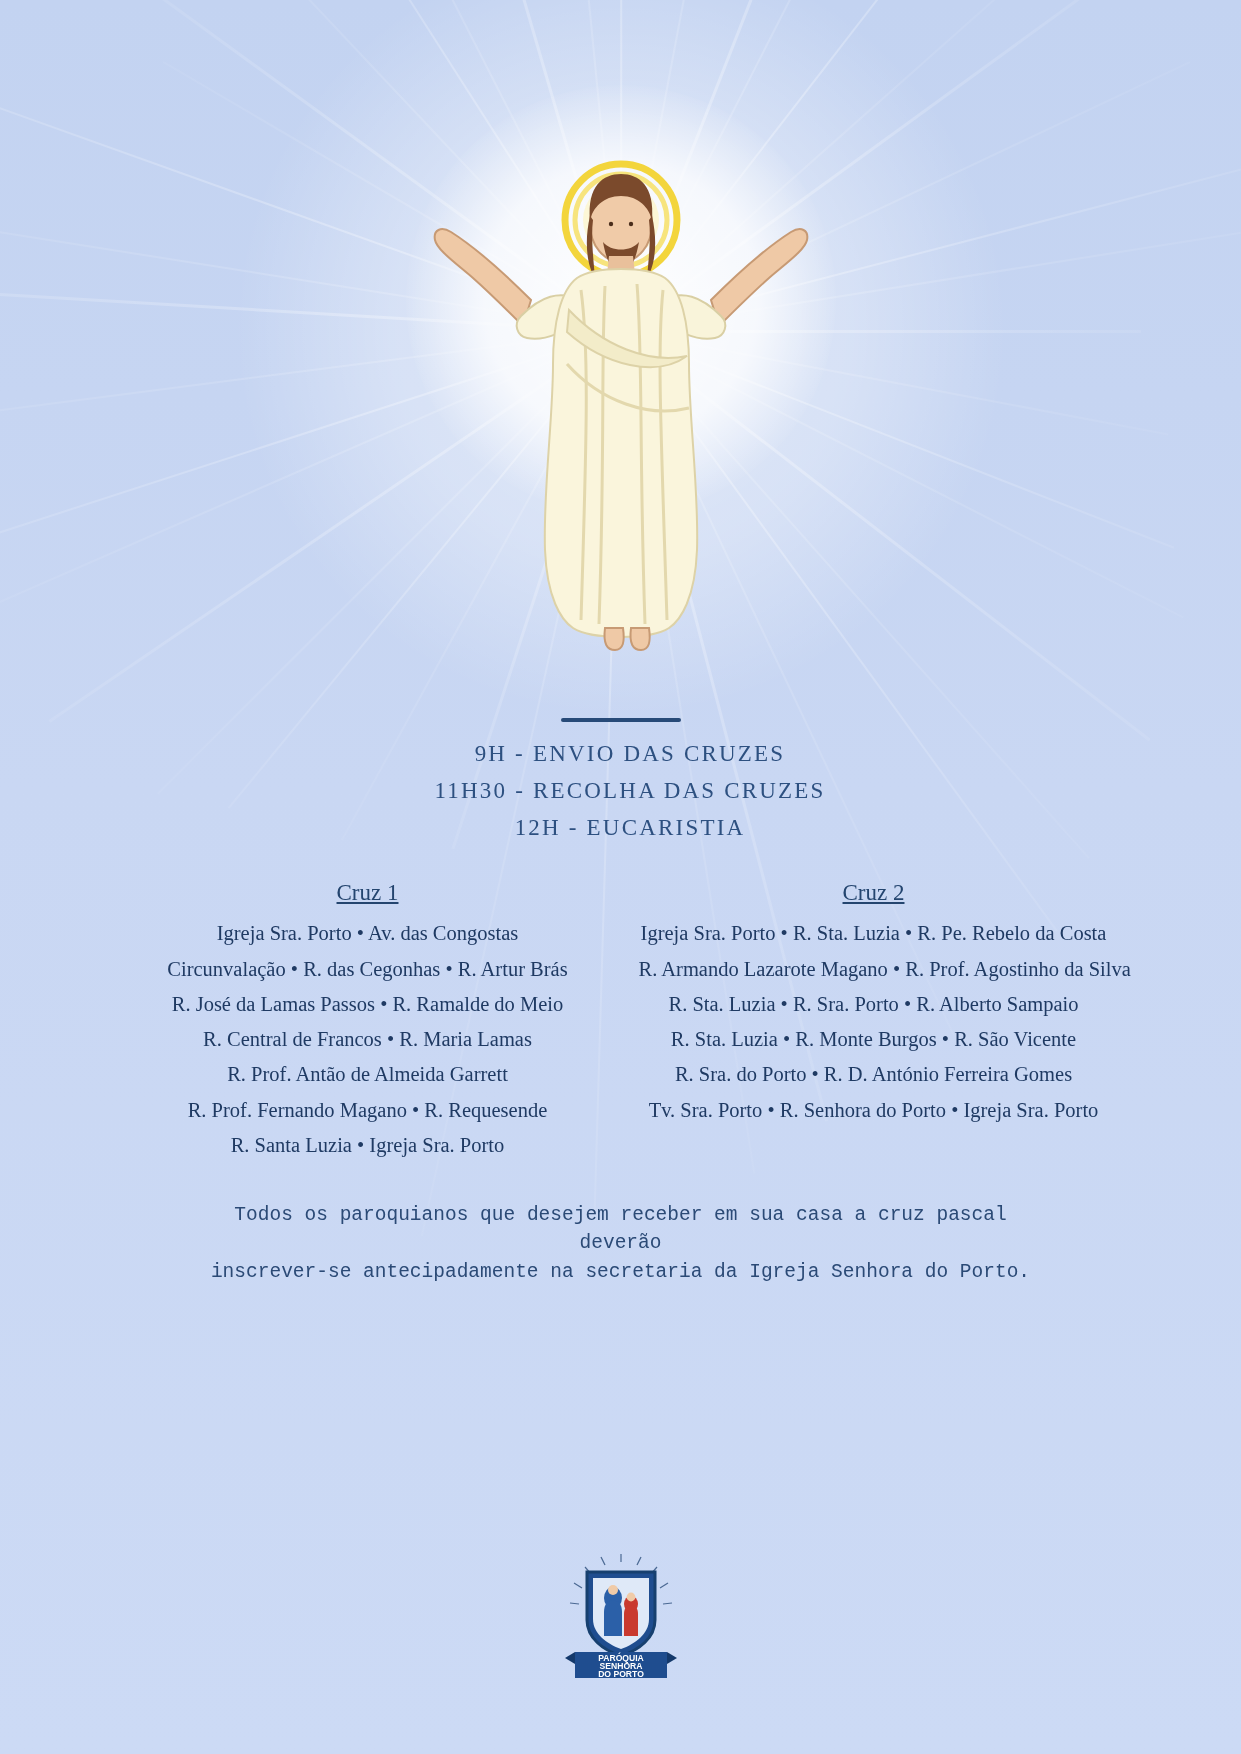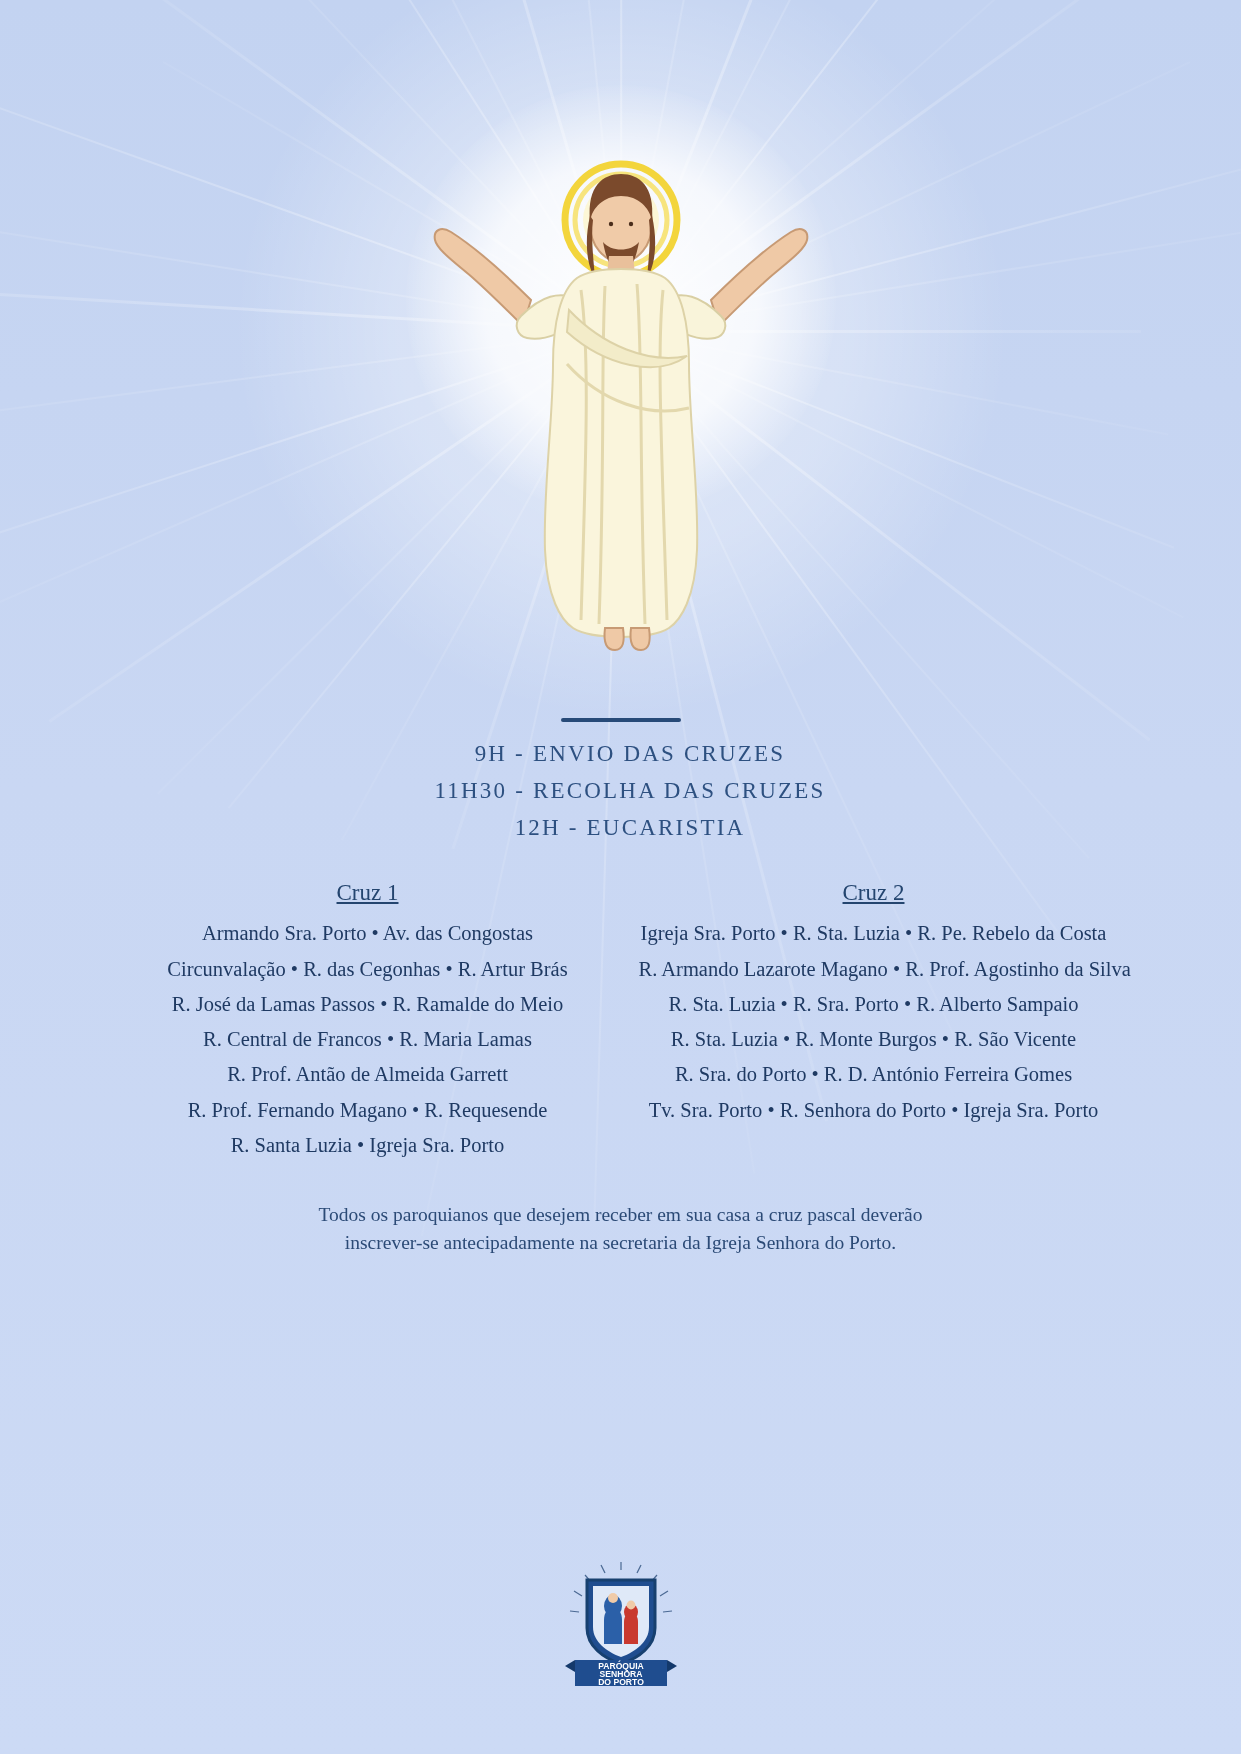--- a/index.html
+++ b/index.html
@@ -136,27 +136,28 @@
     line-height: 1.72;
     white-space: nowrap;
   }
 
   .note {
     margin: 38px auto 4px auto;
     width: 820px;
     font-size: 19.5px;
     line-height: 1.45;
     color: #2b4a76;
+    font-family: Liberation Mono, monospace;
   }
 
   
   .logo-wrap {
     position: absolute;
     left: 50%;
-    bottom: 58px;
+    bottom: 66px;
     margin-left: -60px;
     width: 120px;
     text-align: center;
   }
 </style>
 </head>
 <body>
 
 <div id="poster">
 
@@ -262,21 +263,21 @@
     <div class="schedule">
       <div>9H - ENVIO DAS CRUZES</div>
       <div>11H30 - RECOLHA DAS CRUZES</div>
       <div>12H - EUCARISTIA</div>
     </div>
 
     <div class="routes">
 
       <div class="route-col">
         <div class="route-title">Cruz 1</div>
-        <div class="route-line">Armando Sra. Porto • Av. das Congostas</div>
+        <div class="route-line">Igreja Sra. Porto • Av. das Congostas</div>
         <div class="route-line">Circunvalação • R. das Cegonhas • R. Artur Brás</div>
         <div class="route-line">R. José da Lamas Passos • R. Ramalde do Meio</div>
         <div class="route-line">R. Central de Francos • R. Maria Lamas</div>
         <div class="route-line">R. Prof. Antão de Almeida Garrett</div>
         <div class="route-line">R. Prof. Fernando Magano • R. Requesende</div>
         <div class="route-line">R. Santa Luzia • Igreja Sra. Porto</div>
       </div>
 
       <div class="route-col">
         <div class="route-title">Cruz 2</div>

